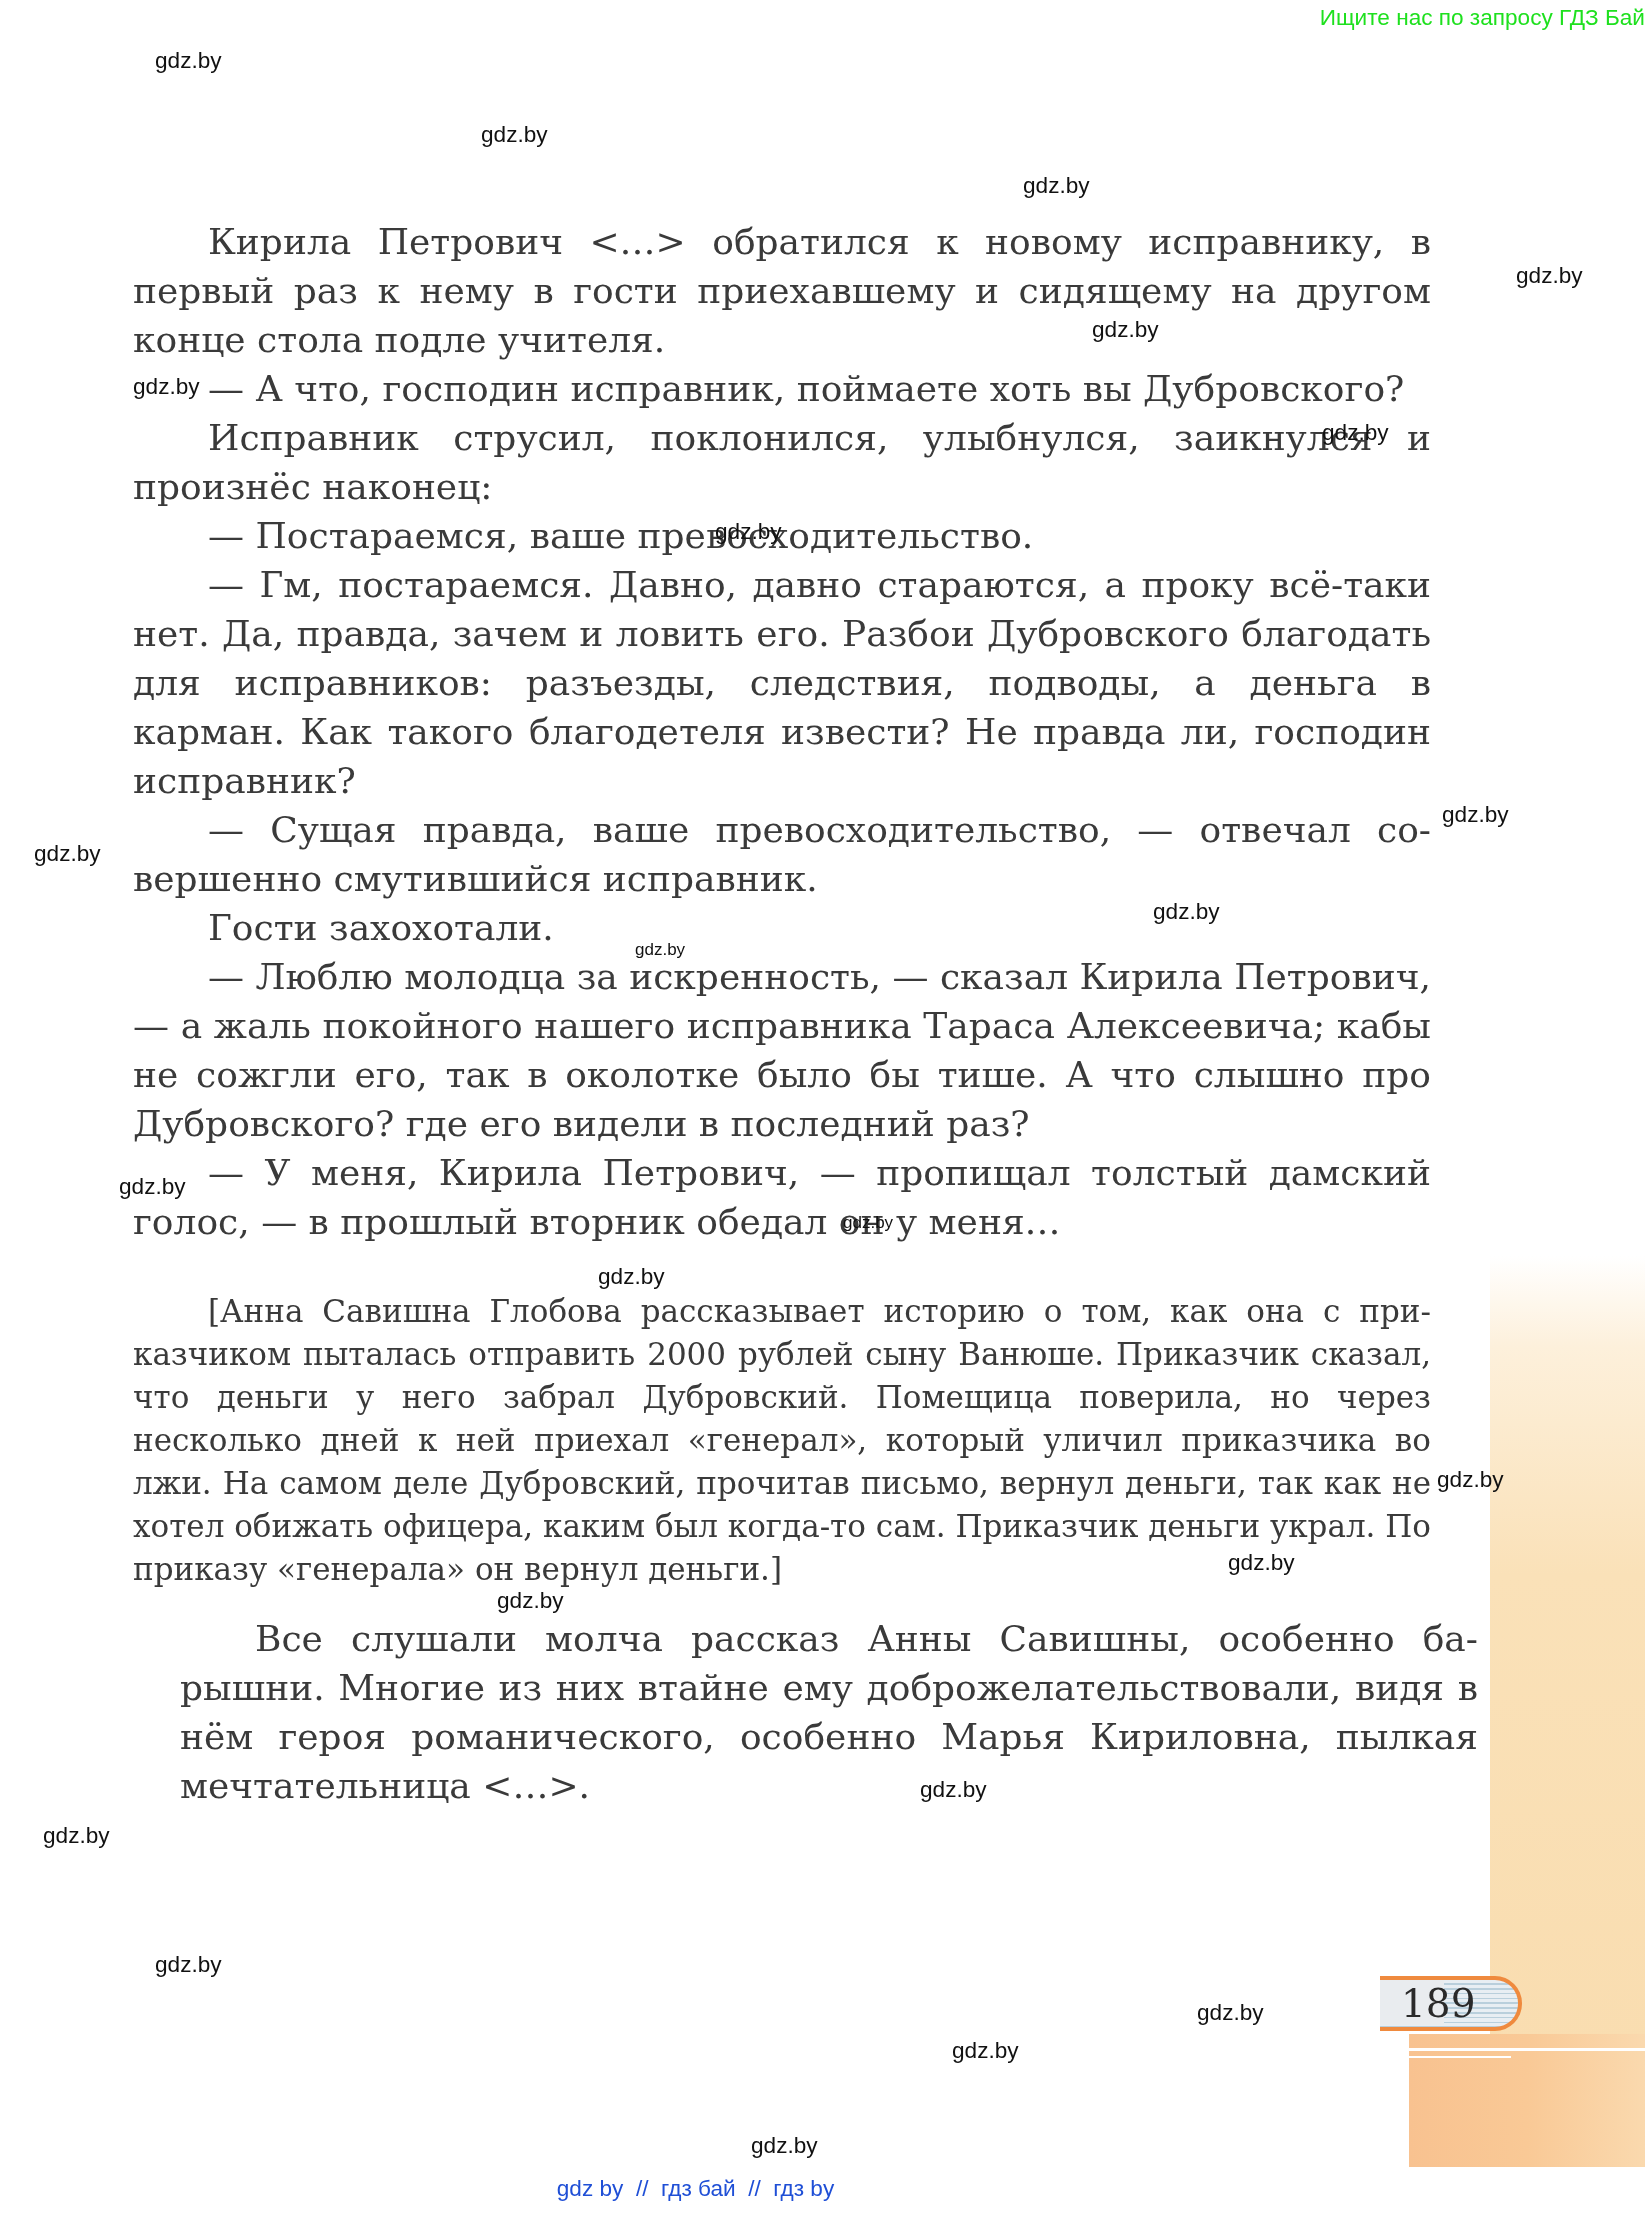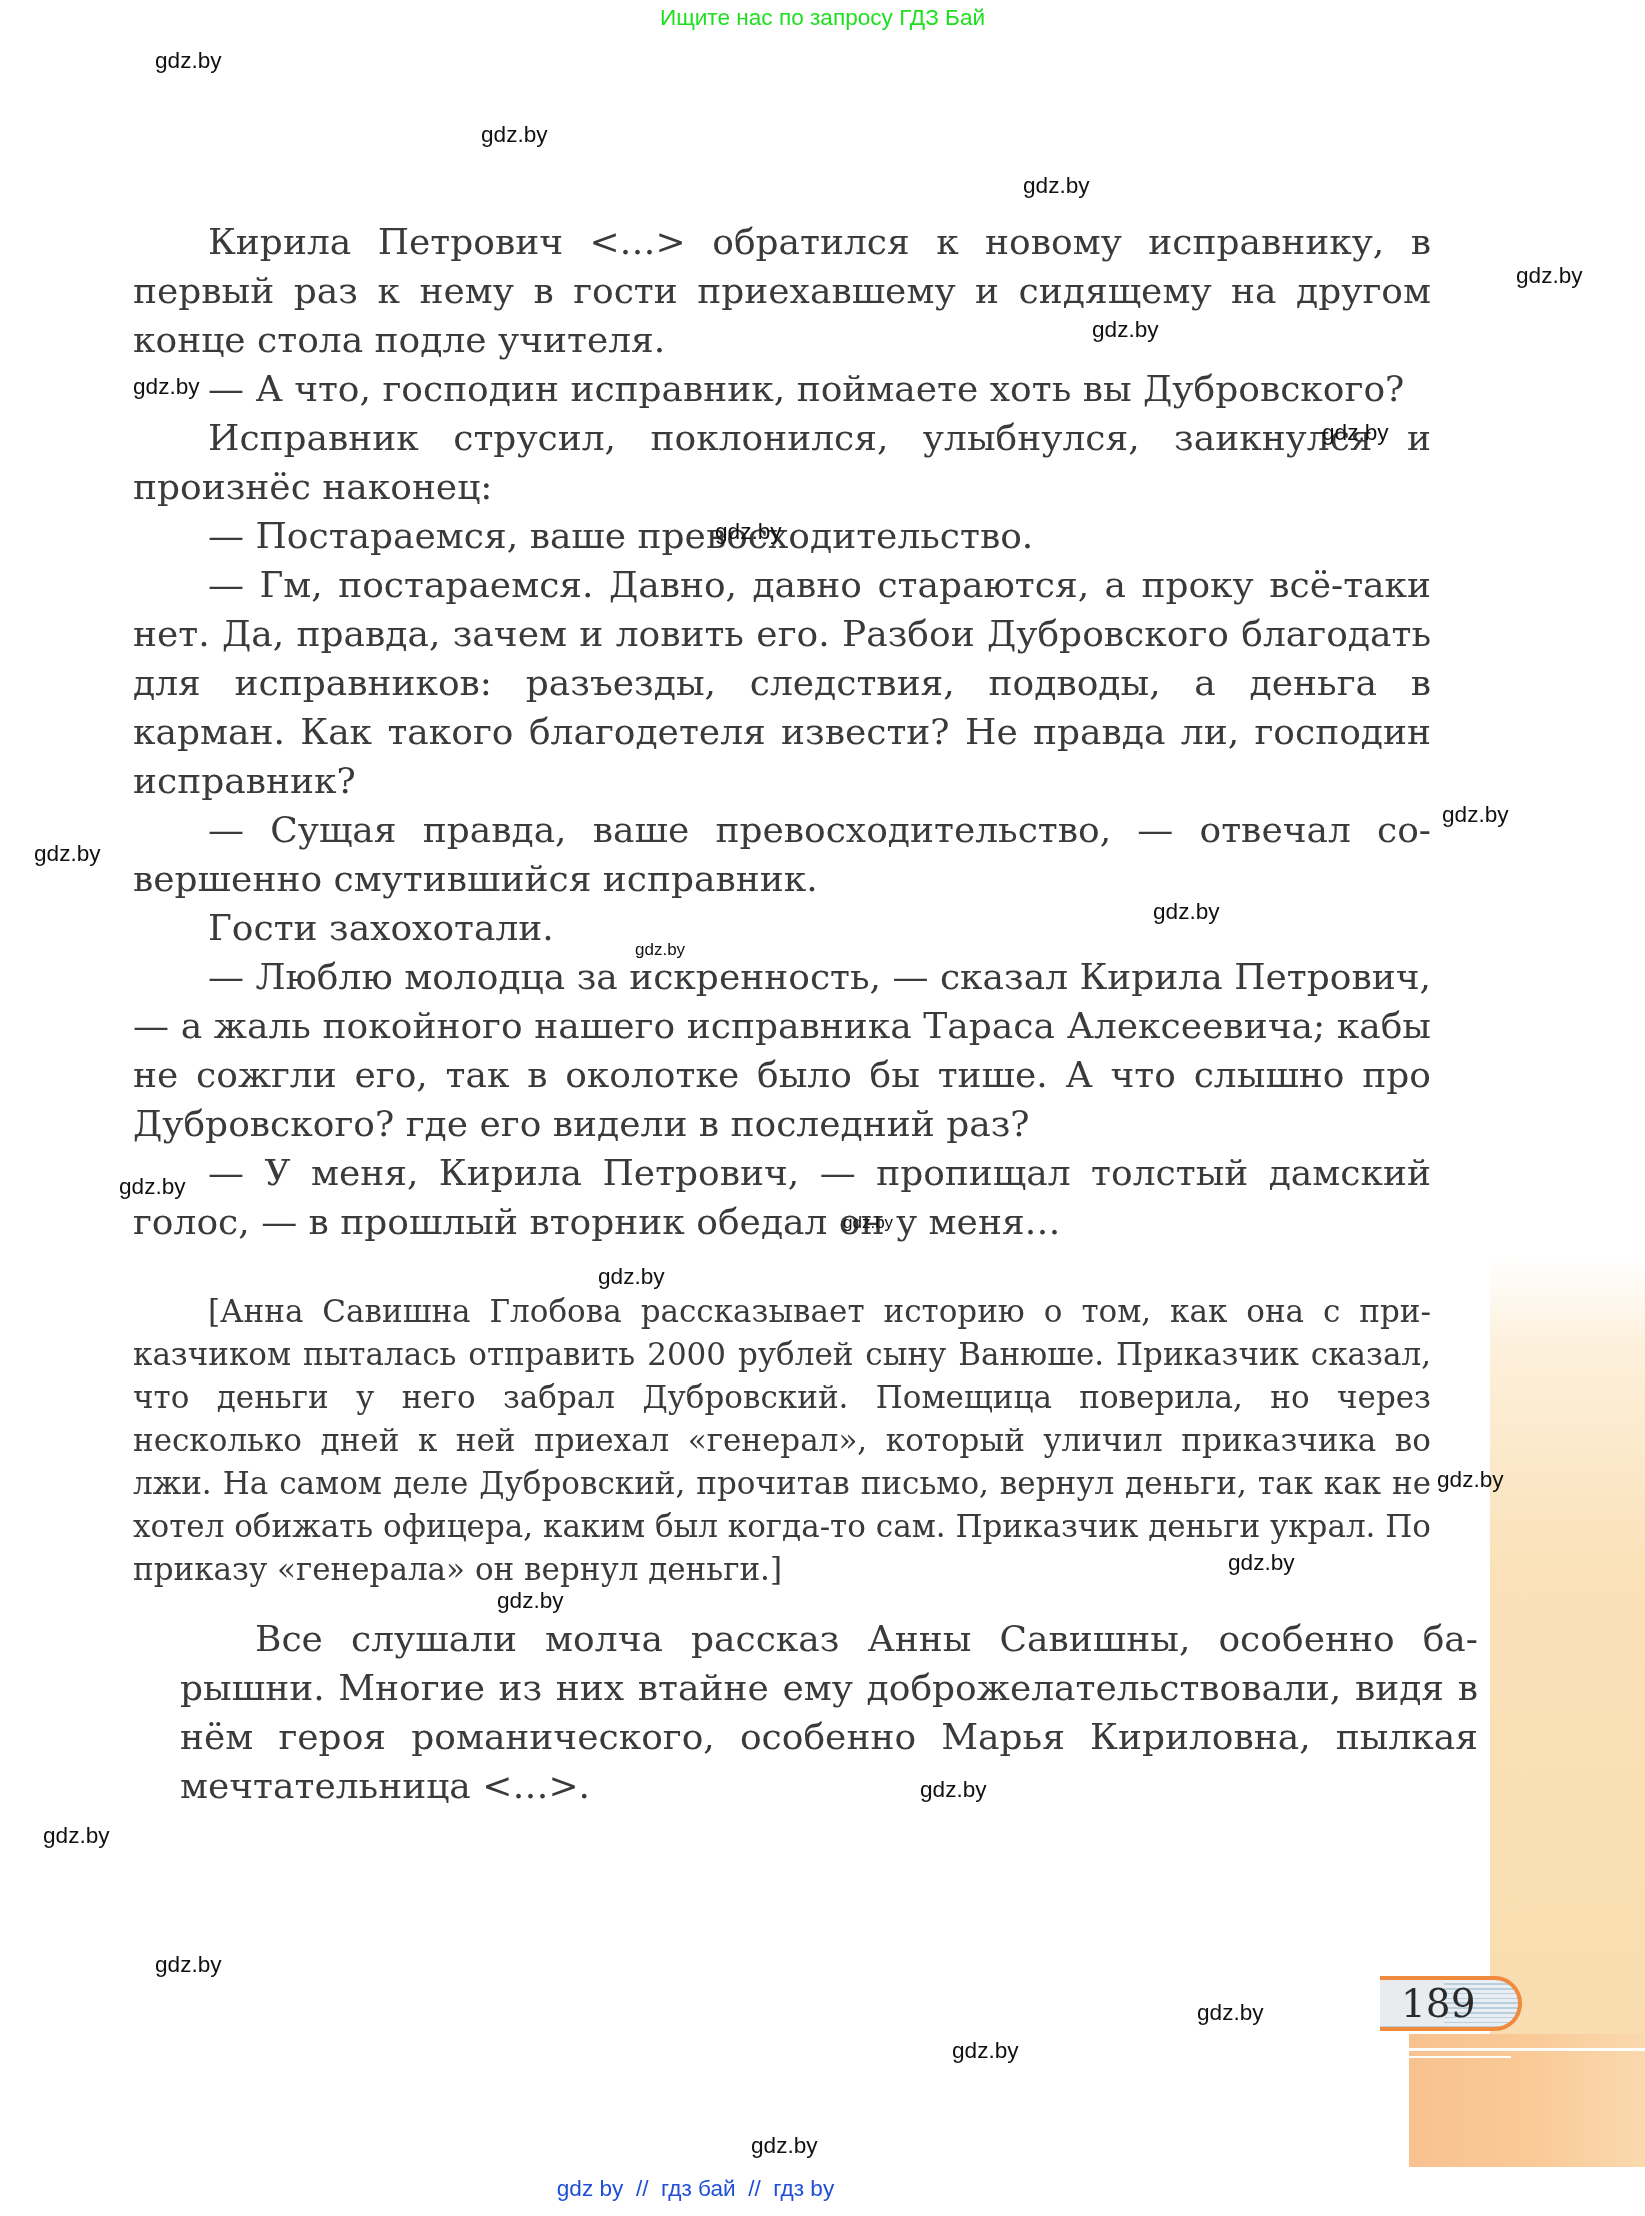--- a/index.html
+++ b/index.html
@@ -12,21 +12,21 @@
       position: relative;
       background: #ffffff;
       overflow: hidden;
       font-family: "DejaVu Serif", "Liberation Serif", serif;
     }
     .top-banner {
       position: absolute;
       left: 0;
       top: 1.6px;
       width: 1645px;
-      text-align: center;
+      text-align: right;
       font-family: "Liberation Sans", sans-serif;
       font-size: 22.6px;
       color: #1ee01e;
       line-height: 31px;
     }
     .side-strip {
       position: absolute;
       left: 1490px;
       top: 1256px;
       width: 155px;

